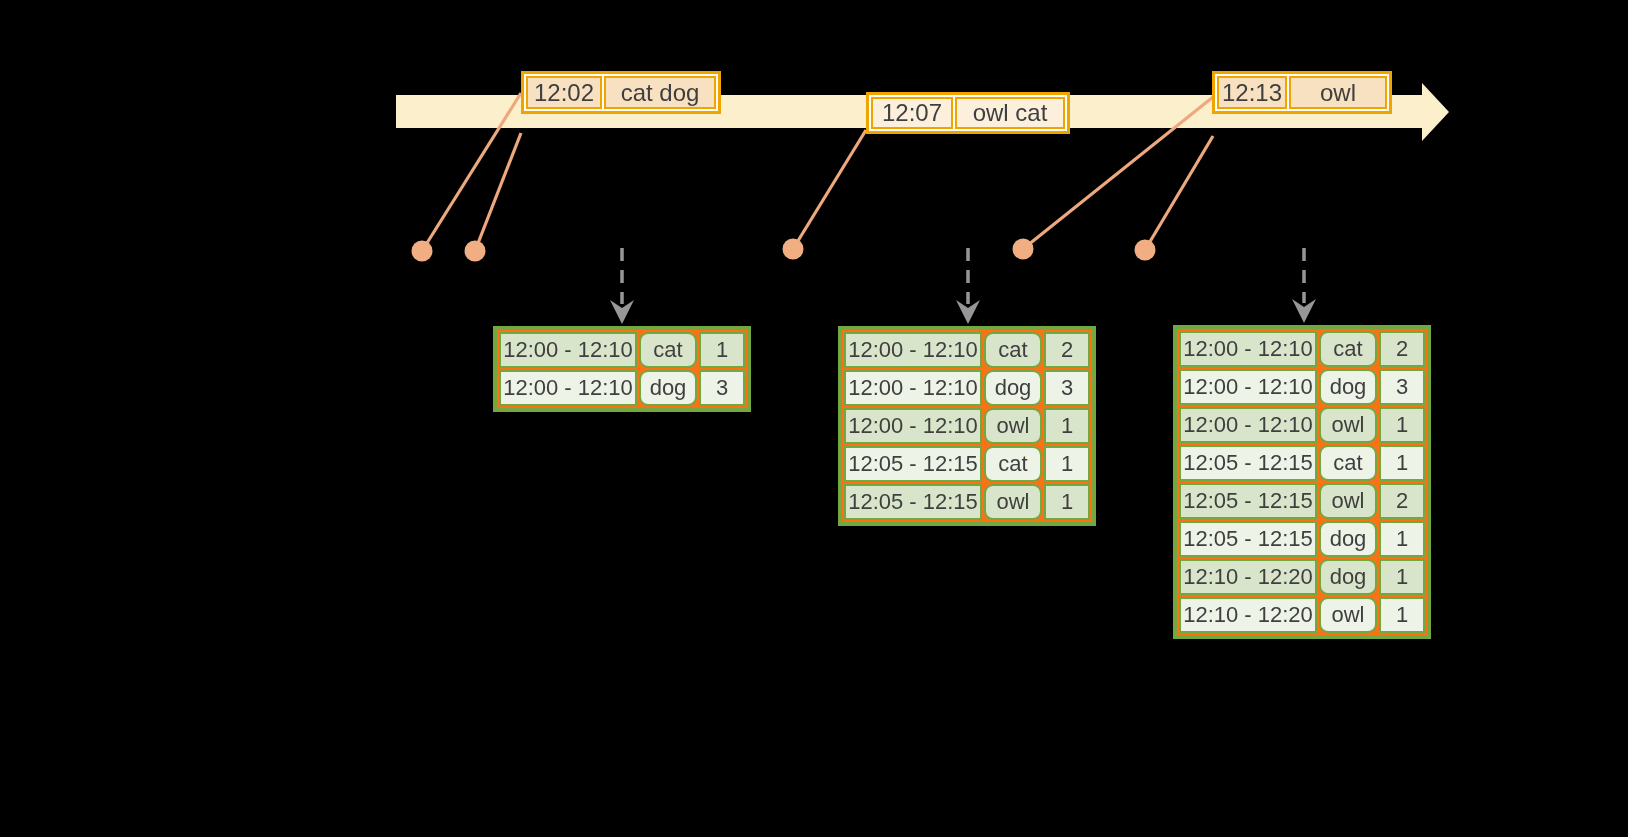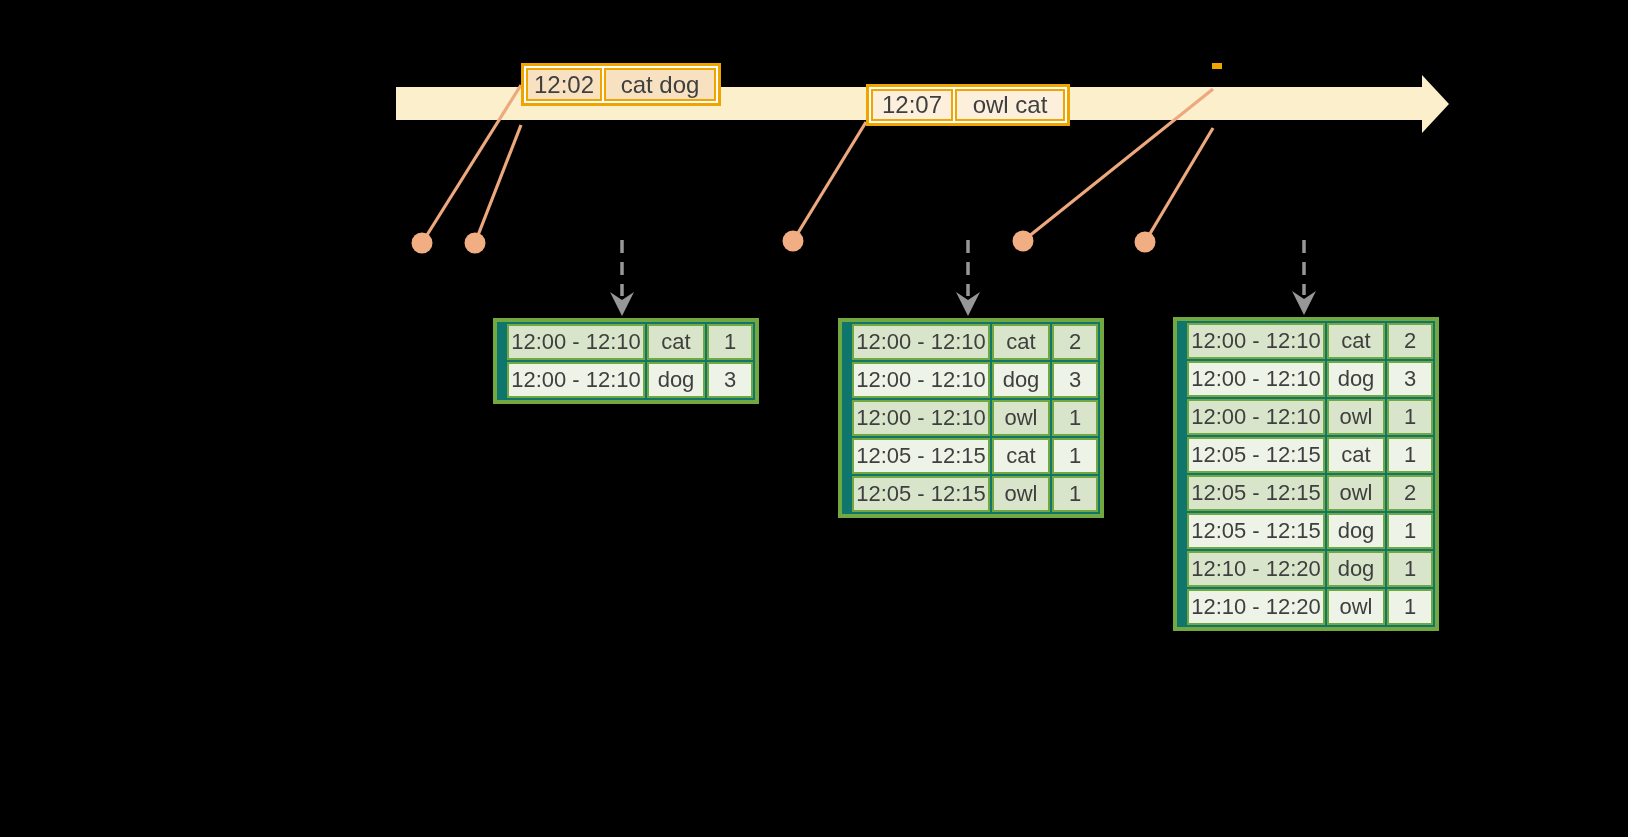--- a/index.html
+++ b/index.html
@@ -1,17 +1,17 @@
 <!DOCTYPE html>
 <html style="--timeline-fill: #FCEFCB; --event-border: #F0A400; --event-row-dark: #F8E1C1; --event-row-light: #FCF0DD; --connector: #EDA87E; --dot: #F0AE82; --trigger-arrow: #979797; --result-border: #73A73F; --result-row-dark: #D9E5CA; --result-row-light: #EEF3E8; --text: #3F3F3F; --canvas-bg: #000000;"><head>
 <meta charset="utf-8">
 <style>
   html,body{margin:0;padding:0;}
   body{background:var(--canvas-bg,#000);font-family:"Liberation Sans",sans-serif;}
-  #canvas{position:relative;width:1628px;height:688px;background:var(--canvas-bg,#000);overflow:hidden;}
+  #canvas{position:relative;width:1628px;height:688px;background:var(--canvas-bg,#000);overflow:hidden;margin-top:8px;}
 
   
   .timeline-band{position:absolute;left:396px;top:87px;width:1026px;height:33px;
     background:var(--timeline-fill,#FCEFCB);z-index:1;}
   .timeline-arrowhead{position:absolute;left:1422px;top:75px;width:0;height:0;z-index:1;
     border-top:29px solid transparent;border-bottom:29px solid transparent;
     border-left:27px solid var(--timeline-fill,#FCEFCB);}
 
   
   .overlay{position:absolute;left:0;top:0;z-index:2;pointer-events:none;}
@@ -34,25 +34,25 @@
   .event-table.light-first tr td{background:var(--event-row-light,#FCF0DD);}
   .event-table-1{left:521px;top:63px;}
   .event-table-1 td.c0{width:76px;} .event-table-1 td.c1{width:112px;}
   .event-table-2{left:866px;top:84px;}
   .event-table-2 td{height:28px;}
   .event-table-2 td.c0{width:82px;} .event-table-2 td.c1{width:110px;}
   .event-table-3{left:1212px;top:63px;}
   .event-table-3 td.c0{width:70px;} .event-table-3 td.c1{width:98px;}
 
   
-  .result-table{border:4px solid var(--result-border,#73A73F);background:#0f766e;padding-left:8px;}
+  .result-table{border:4px solid var(--result-border,#73A73F);background:#f97316;}
   .result-table td{border:2px solid var(--result-border,#73A73F);height:36px;font-size:22px;}
   .result-table tr:nth-child(odd) td{background:var(--result-row-dark,#D9E5CA);}
   .result-table tr:nth-child(even) td{background:var(--result-row-light,#EEF3E8);}
-  .result-table td.c0{width:138px;} .result-table td.c1{width:58px;} .result-table td.c2{width:46px;}
+  .result-table td.c0{width:138px;} .result-table td.c1{width:58px;border-radius:9px;} .result-table td.c2{width:46px;}
   .result-table-1{left:493px;top:318px;}
   .result-table-2{left:838px;top:318px;}
   .result-table-3{left:1173px;top:317px;}
 </style>
 </head>
 <body>
 
 <div id="canvas">
 
   <div class="timeline-band"></div>
@@ -96,20 +96,24 @@
   <table class="event-table event-table-2 light-first">
       <tbody>
         <tr>
           <td class="c0">12:07</td>
           <td class="c1">owl cat</td>
         </tr>
       </tbody>
     </table>
   <table class="event-table event-table-3">
       <tbody>
+        <tr>
+          <td class="c0">12:13</td>
+          <td class="c1">owl</td>
+        </tr>
       </tbody>
     </table>
 
   <table class="result-table result-table-1">
       <tbody>
         <tr>
           <td class="c0">12:00 - 12:10</td>
           <td class="c1">cat</td>
           <td class="c2">1</td>
         </tr>

